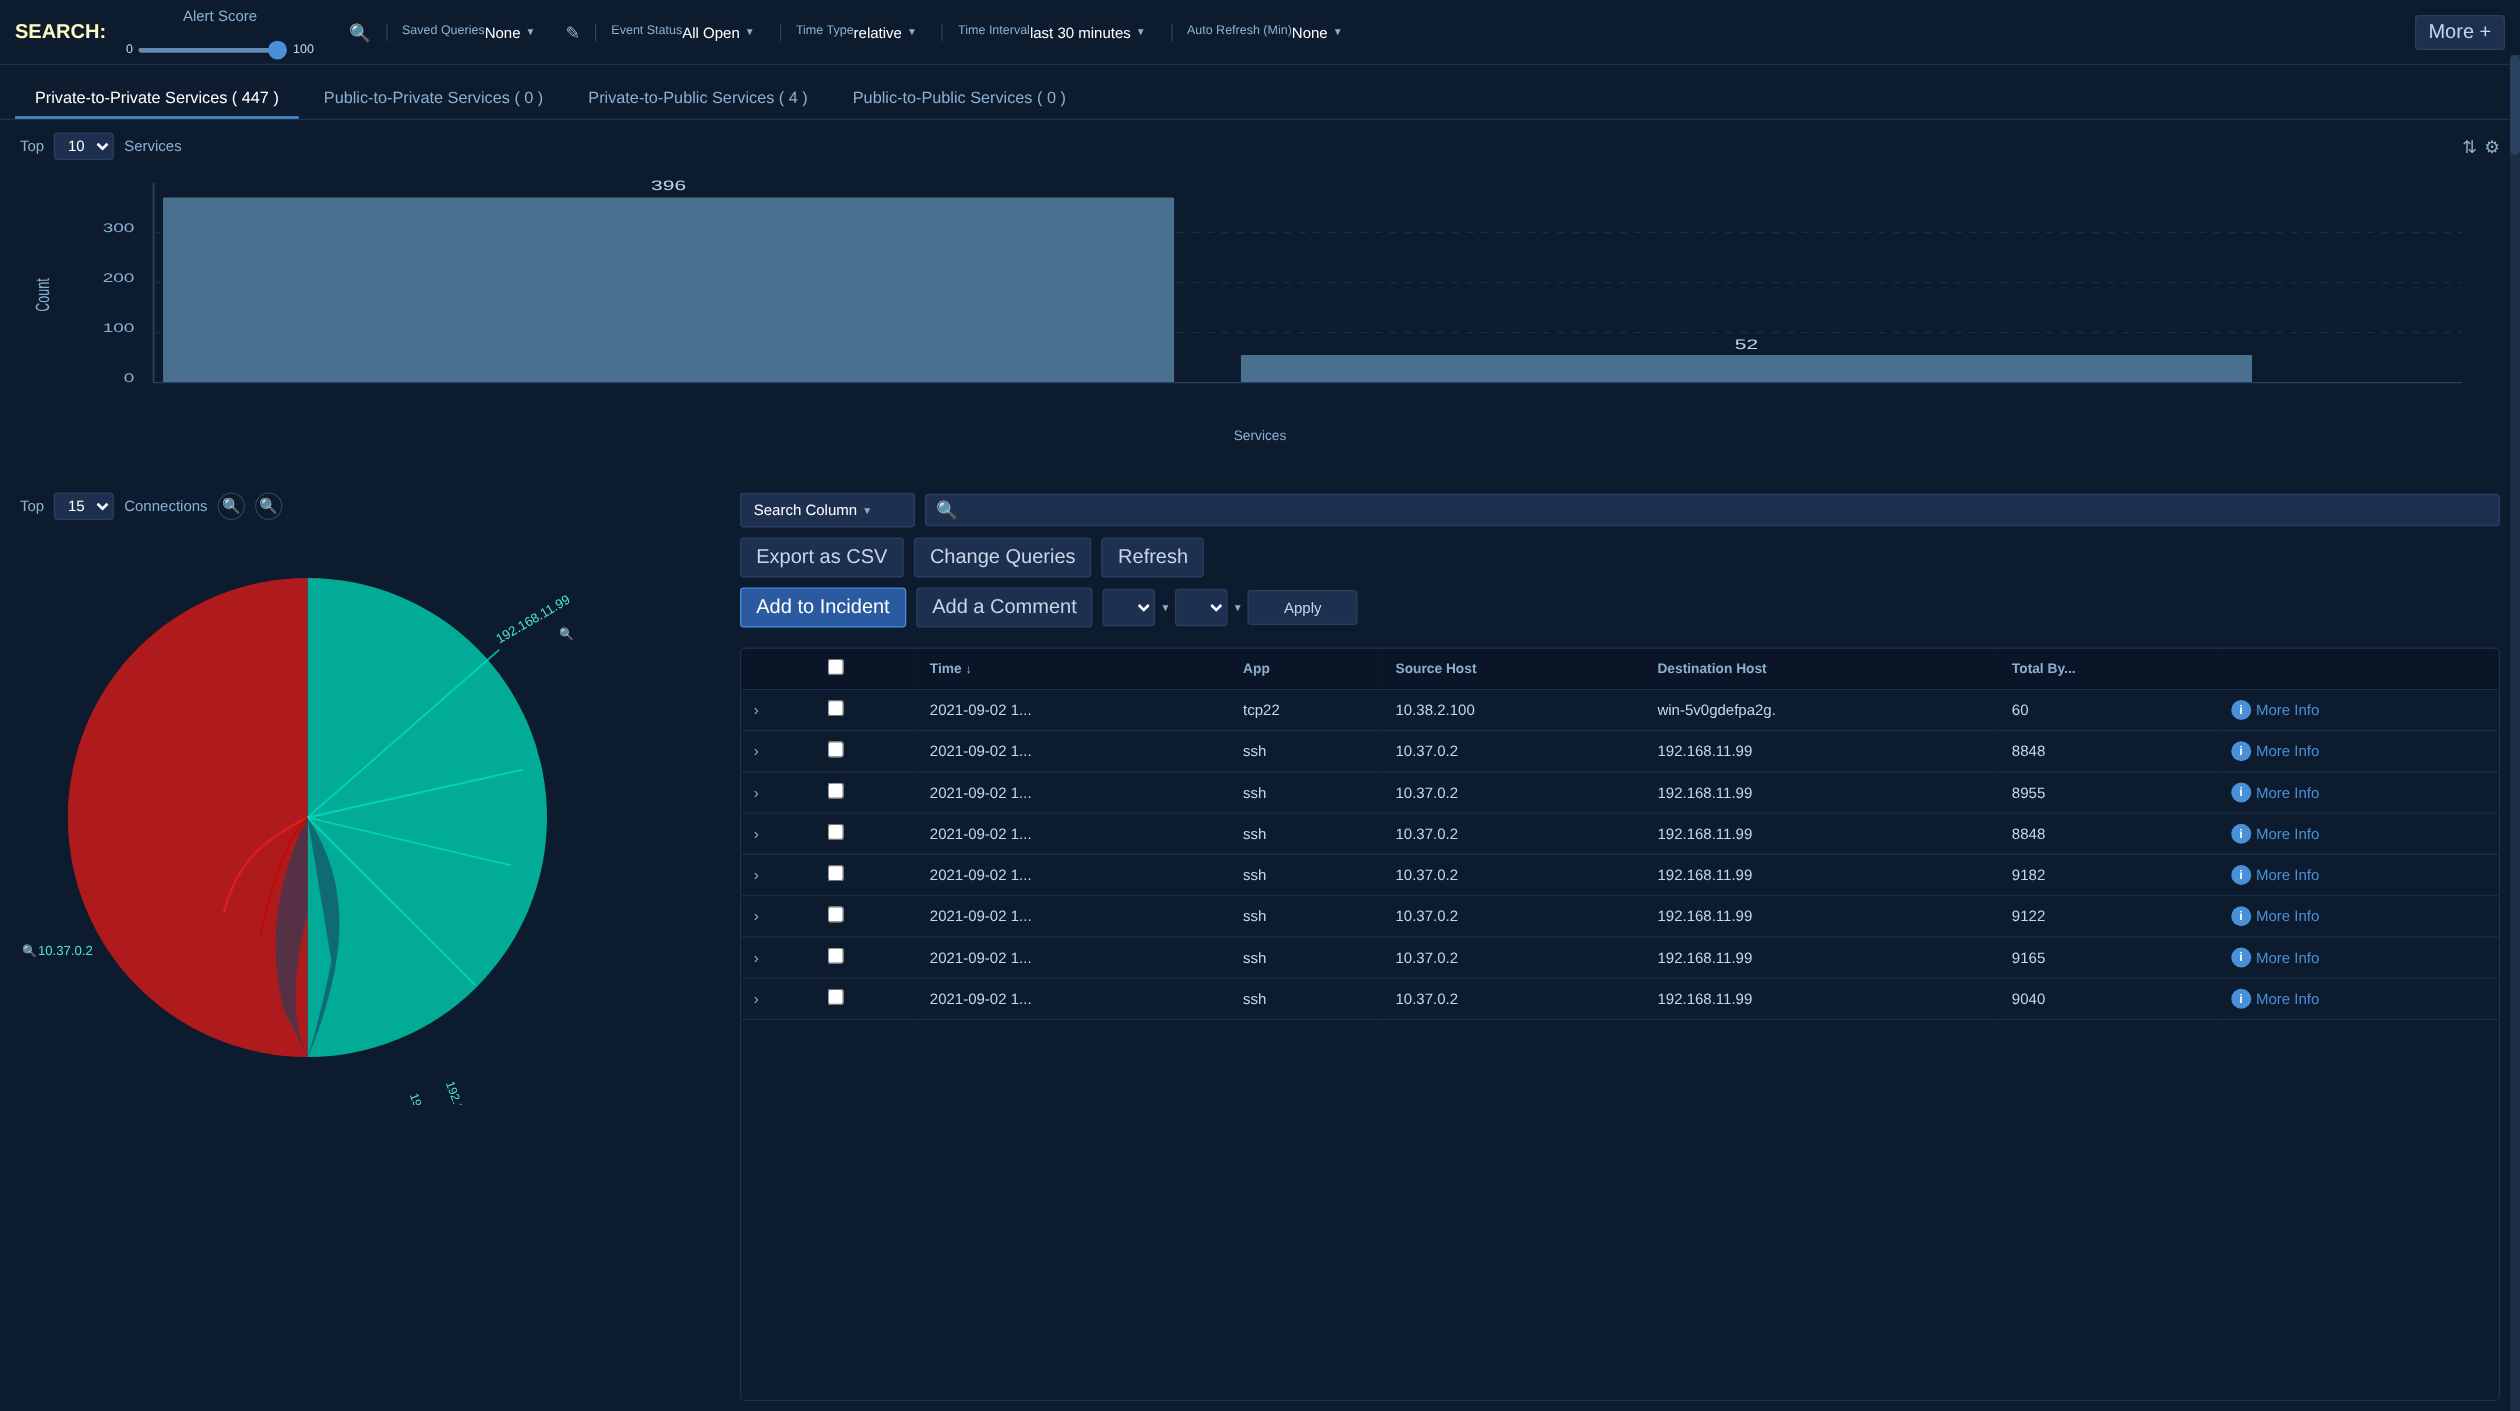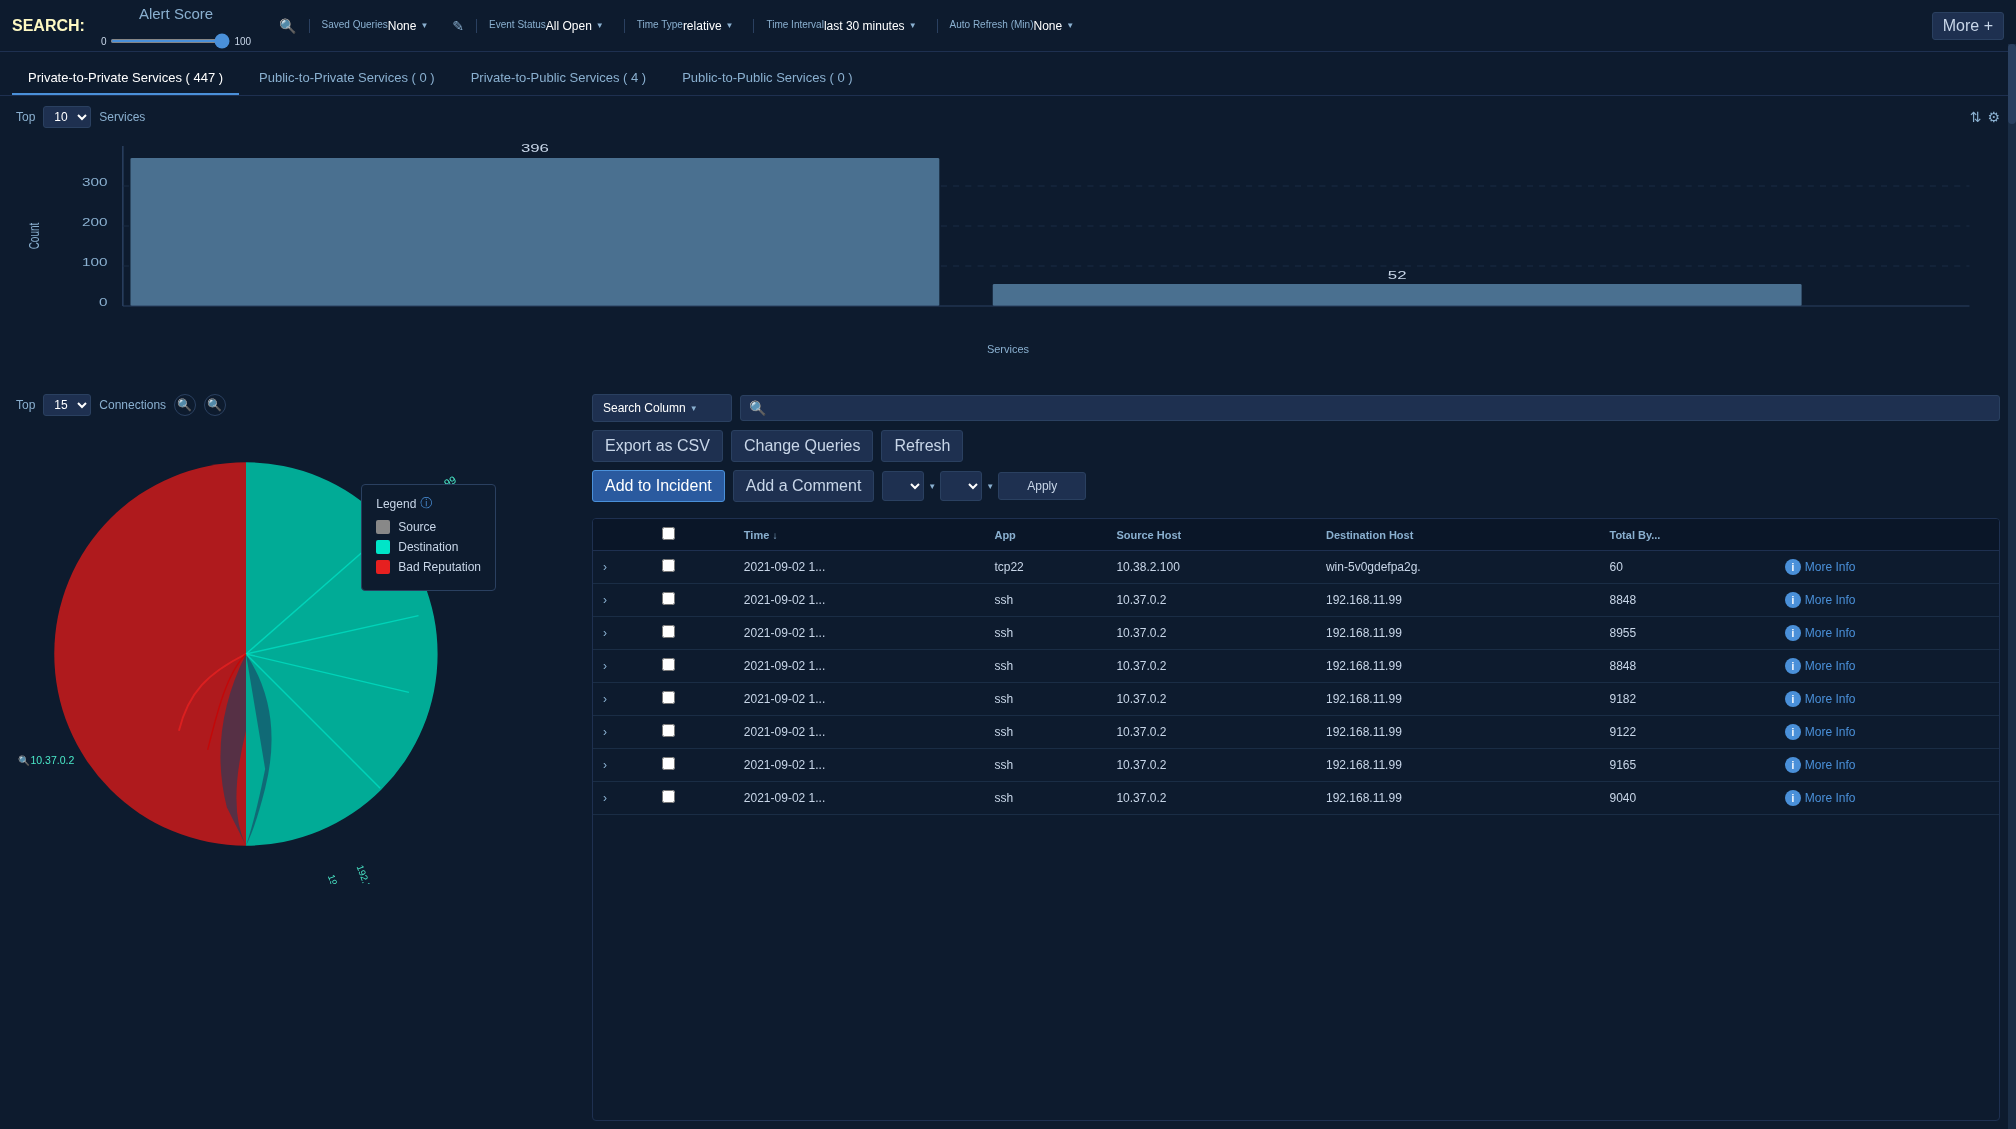--- a/index.html
+++ b/index.html
@@ -29,21 +29,21 @@
       font-weight: bold;
       margin-right: 8px;
     }
     .alert-score-section {
       display: flex;
       flex-direction: column;
       align-items: center;
       margin-right: 16px;
     }
     .alert-score-label {
-      font-size: 15px;
+      font-size: 12px;
       color: #8ab0d0;
       margin-bottom: 14px;
     }
     .slider-container {
       display: flex;
       align-items: center;
       gap: 4px;
     }
     .slider-val { font-size: 10px; color: #c8d6e8; }
     input[type=range] {
@@ -570,38 +570,20 @@
           <text x="430" y="70" fill="#8ab0d0" font-size="10">🔍</text>
 
           <text x="-5" y="335" fill="#4ae8c8" font-size="11">10.37.0.2</text>
           <text x="-18" y="335" fill="#8ab0d0" font-size="10">🔍</text>
 
           <text x="340" y="445" fill="#4ae8c8" font-size="10" transform="rotate(70, 340, 440)">192.168...</text>
           <text x="310" y="455" fill="#4ae8c8" font-size="10" transform="rotate(70, 310, 450)">192.168.2...</text>
         </svg>
 
         
-        <div class="legend-box">
-          <div class="legend-title">
-            <span>Legend</span>
-            <span style="color:#4a90d9; font-size:12px;">ⓘ</span>
-          </div>
-          <div class="legend-item">
-            <div class="legend-color" style="background:#888888;"></div>
-            <span>Source</span>
-          </div>
-          <div class="legend-item">
-            <div class="legend-color" style="background:#00e5c8;"></div>
-            <span>Destination</span>
-          </div>
-          <div class="legend-item">
-            <div class="legend-color" style="background:#e62020;"></div>
-            <span>Bad Reputation</span>
-          </div>
-        </div>
 
       </div>
     </div>
 
     <div class="table-section">
       <div class="table-controls">
 
         <div class="search-row">
           <div class="search-col-select">
             <span>Search Column</span>

